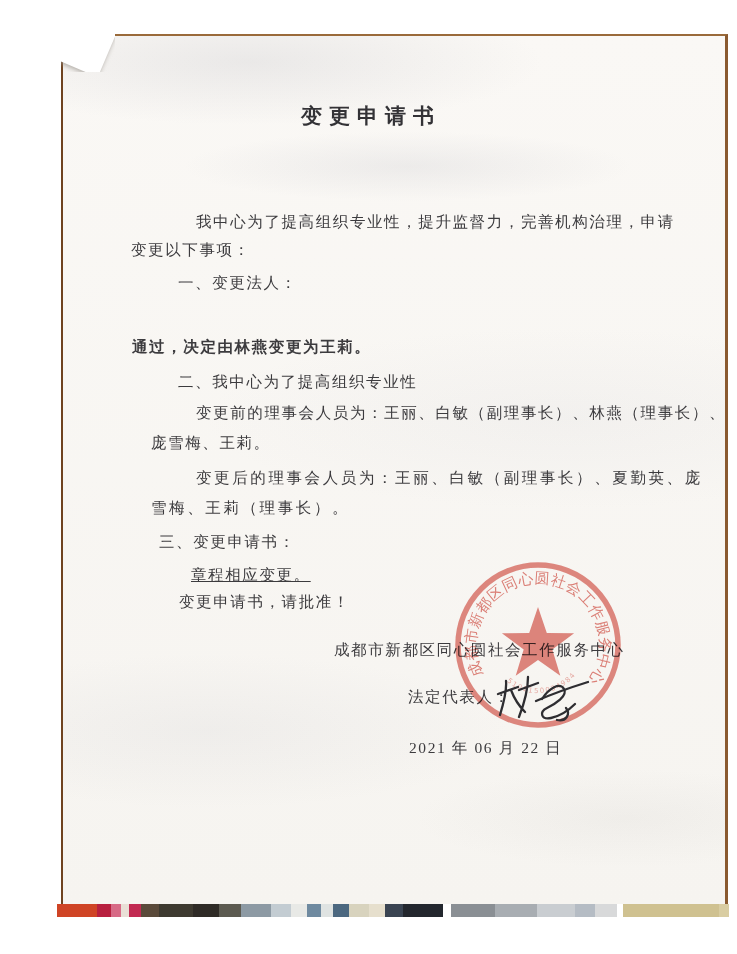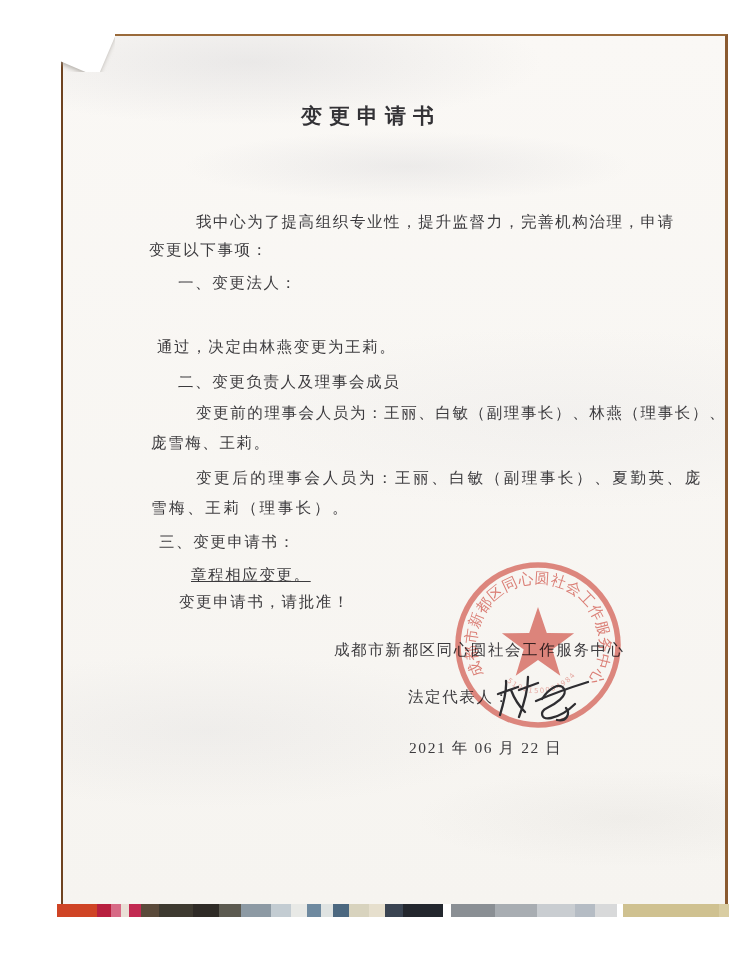--- a/index.html
+++ b/index.html
@@ -69,24 +69,24 @@
 <body>
 
 <div class="stage">
   <div class="paper">
 
     <div class="dogear"></div>
 
     <h1 class="title"><span>变更申请书</span></h1>
 
     <div class="tline" style="top:176px;left:133px;">我中心为了提高组织专业性，提升监督力，完善机构治理，申请</div>
-    <div class="tline" style="top:204px;left:86px;">变更以下事项：</div>
+    <div class="tline" style="top:204px;left:68px;">变更以下事项：</div>
     <div class="tline" style="top:237px;left:115px;">一、变更法人：</div>
-    <div class="tline" style="top:301px;left:94px;">通过，决定由林燕变更为王莉。</div>
-    <div class="tline" style="top:336px;left:115px;">二、变更负责人及理事会成员</div>
+    <div class="tline" style="top:301px;left:69px;font-weight:bold;">通过，决定由林燕变更为王莉。</div>
+    <div class="tline" style="top:336px;left:115px;">二、我中心为了提高组织专业性</div>
     <div class="tline" style="top:367px;left:133px;">变更前的理事会人员为：王丽、白敏（副理事长）、林燕（理事长）、</div>
     <div class="tline" style="top:397px;left:88px;">庞雪梅、王莉。</div>
     <div class="tline wide" style="top:432px;left:133px;">变更后的理事会人员为：王丽、白敏（副理事长）、夏勤英、庞</div>
     <div class="tline wide" style="top:462px;left:88px;">雪梅、王莉（理事长）。</div>
     <div class="tline" style="top:496px;left:96px;">三、变更申请书：</div>
     <div class="tline" style="top:529px;left:128px;text-decoration:underline;">章程相应变更。</div>
     <div class="tline" style="top:556px;left:116px;">变更申请书，请批准！</div>
     <div class="tline" style="top:604px;left:271px;">成都市新都区同心圆社会工作服务中心</div>
     <div class="tline" style="top:651px;left:345px;">法定代表人：</div>
     <div class="tline" style="top:702px;left:346px;">2021 年 06 月 22 日</div>

